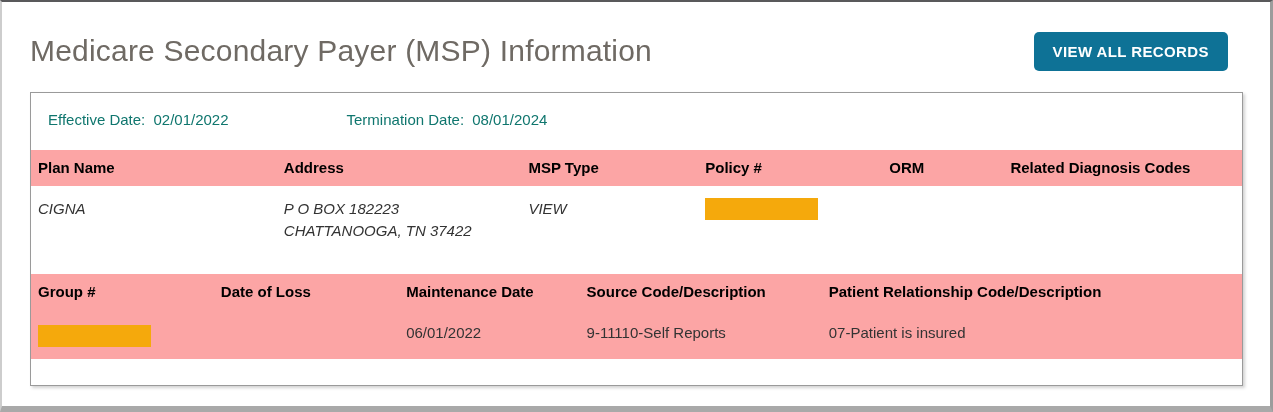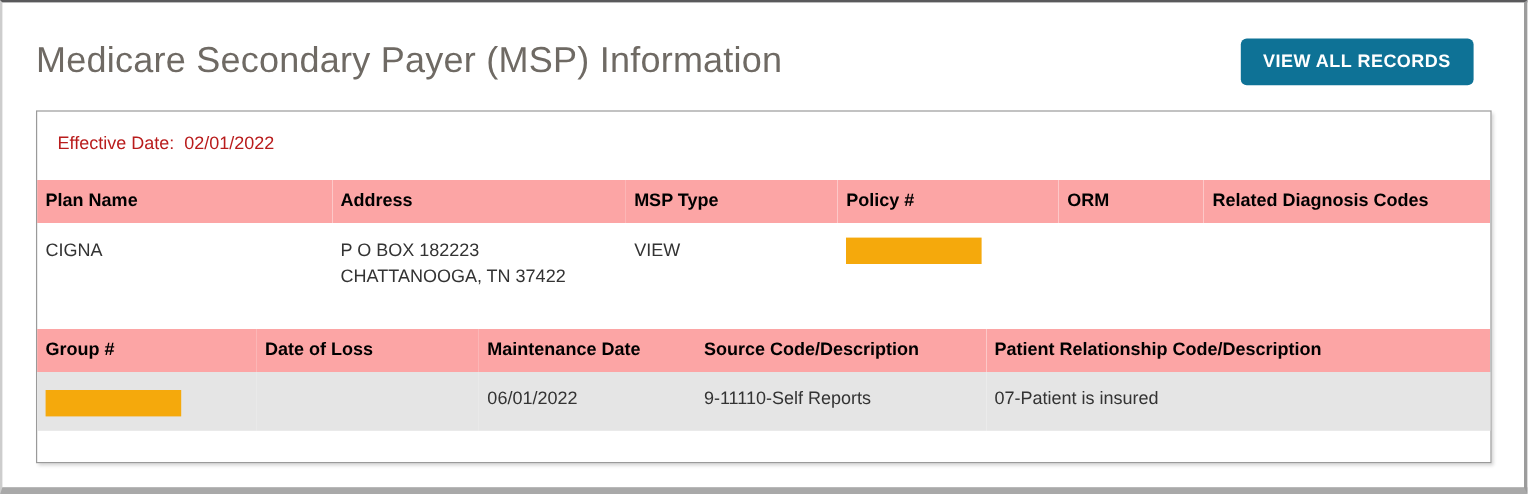--- a/index.html
+++ b/index.html
@@ -55,21 +55,21 @@
     margin-top: 20px;
     background: #ffffff;
     border: 1px solid #9a9a9a;
     box-shadow: 2px 2px 3px rgba(0,0,0,0.18);
     padding-bottom: 26px;
   }
   .dates-row {
     display: flex;
     padding: 17px 18px 21px 17px;
     font-size: 15px;
-    color: #b91c1c;
+    color: #0f766e;
     line-height: 19px;
   }
   .date-item { white-space: nowrap; }
   .date-item + .date-item { margin-left: 118px; }
   .date-label { margin-right: 4px; }
   table.tbl {
     width: 100%;
     border-collapse: collapse;
     table-layout: fixed;
   }
@@ -84,26 +84,26 @@
     white-space: nowrap;
     overflow: hidden;
   }
   .tbl td {
     font-size: 15px;
     color: #333333;
     vertical-align: top;
     padding: 12px 8px 12px 7px;
     line-height: 22px;
   }
-  .row-plan td { height: 64px; }
+  .row-plan td { height: 64px; font-style: italic; }
   .row-detail td {
     padding-top: 13px;
     padding-bottom: 12px;
     line-height: 19px;
-    background: #e5e5e5;
+    background: #fca5a5;
   }
   .redaction {
     width: 113px;
     height: 22px;
     background: #f5a90c;
   }
   .row-detail .redaction { margin-top: 2px; }
 </style>
 </head>
 <body>
@@ -115,20 +115,24 @@
       <h1 class="page-title">Medicare Secondary Payer (MSP) Information</h1>
       <button class="view-all-btn">VIEW ALL RECORDS</button>
     </div>
 
     <div class="panel">
 
       <div class="dates-row">
         <div class="date-item">
           <span class="date-label">Effective Date:</span>
           <span class="date-value">02/01/2022</span>
+        </div>
+        <div class="date-item">
+          <span class="date-label">Termination Date:</span>
+          <span class="date-value">08/01/2024</span>
         </div>
       </div>
 
       <table class="tbl">
         <colgroup>
           <col style="width:20.3%">
           <col style="width:20.2%">
           <col style="width:14.6%">
           <col style="width:15.2%">
           <col style="width:10.0%">

